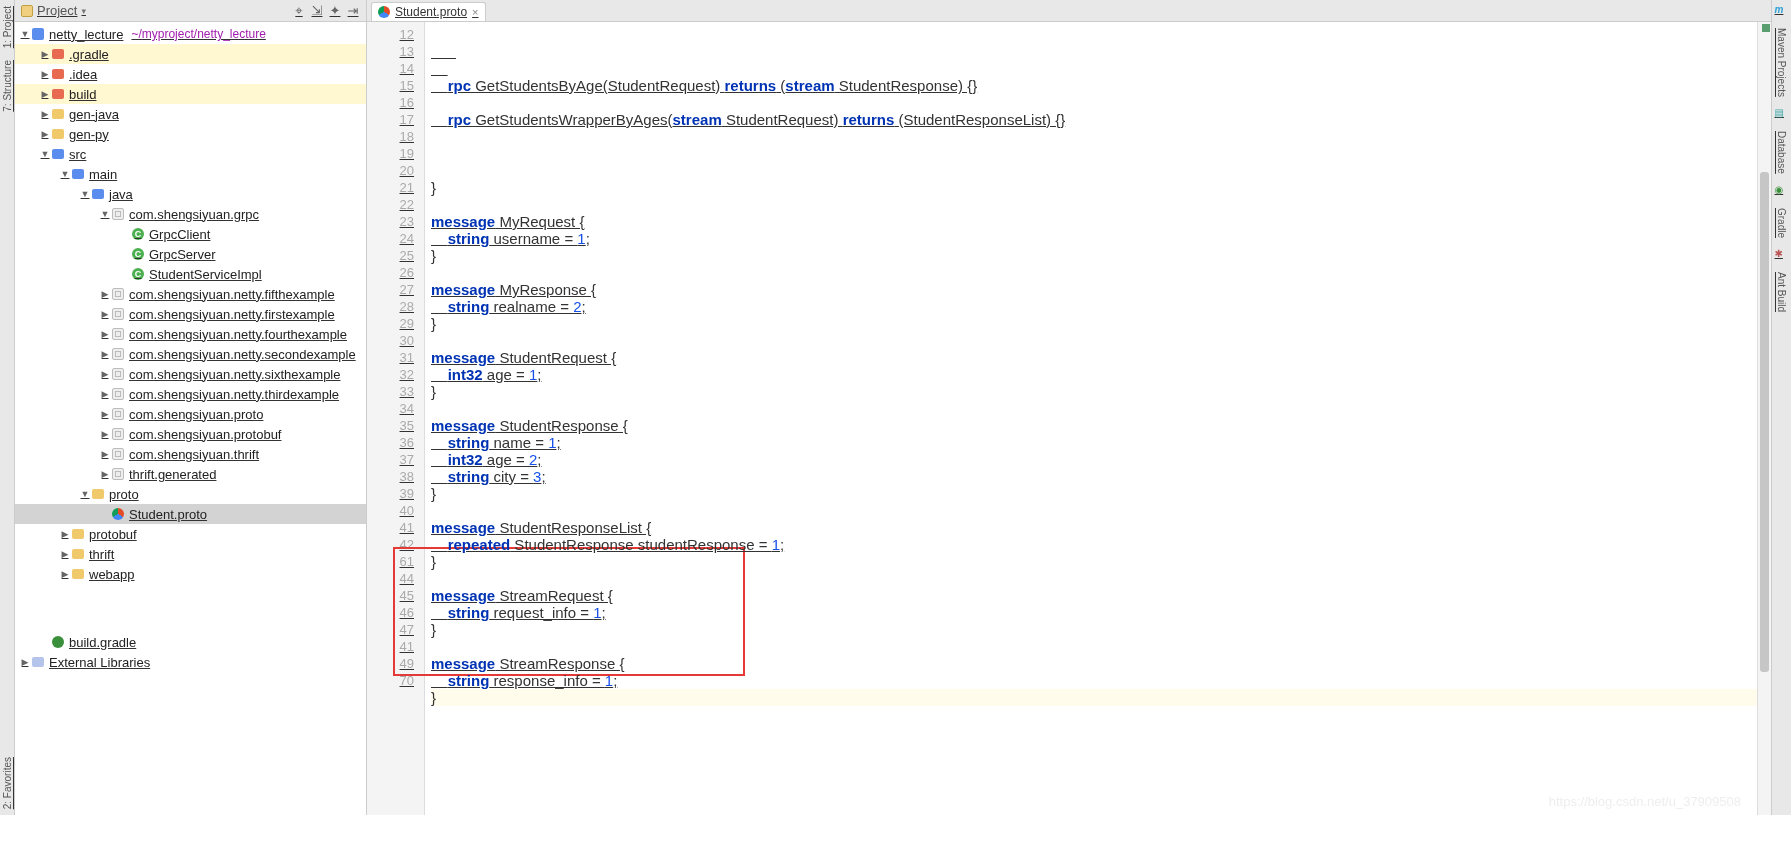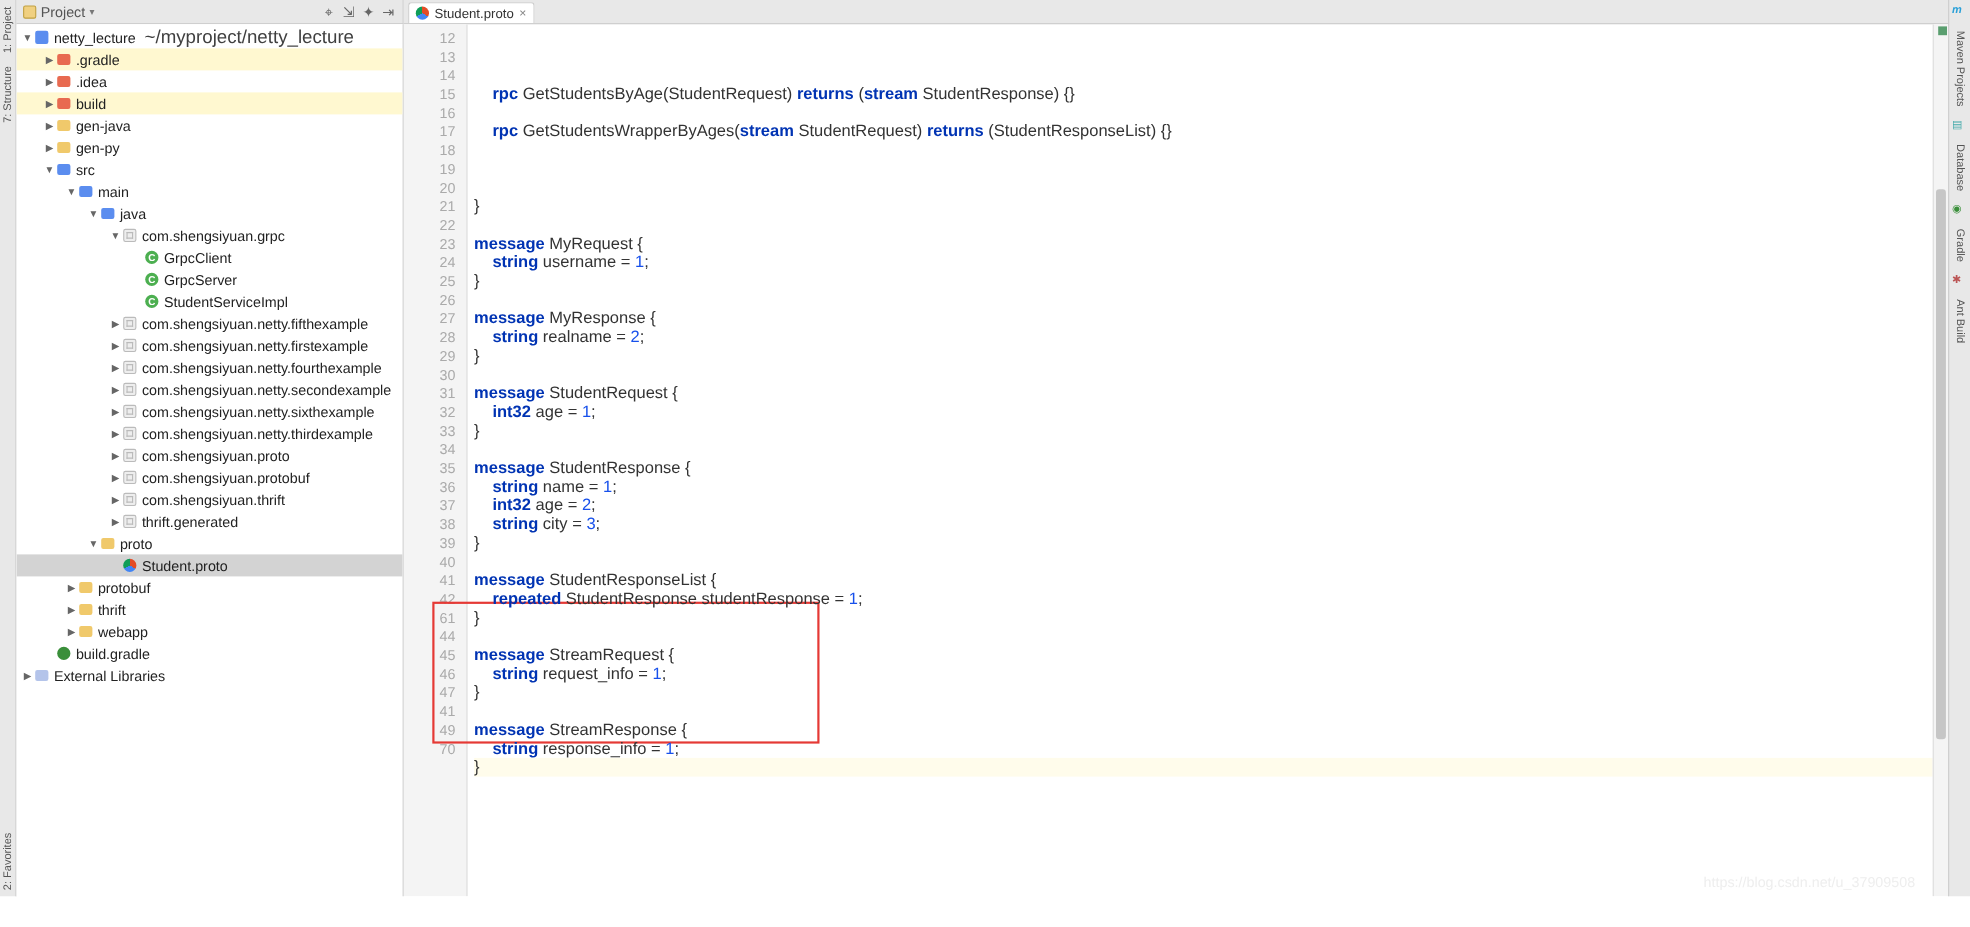--- a/index.html
+++ b/index.html
@@ -4,20 +4,21 @@
   <style>
     * { margin: 0; padding: 0; box-sizing: border-box; font-family: "Helvetica Neue", Arial, sans-serif; }
     body { background: #fff; font-size: 13px; color: #333; overflow: hidden; }
     .ide {
       display: grid;
       grid-template-columns: 15px 352px 1fr 20px;
       grid-template-rows: 22px 1fr;
       height: 815px;
       width: 100%;
       max-width: 1791px;
+      text-decoration: underline;
     }
     
     .left-strip {
       grid-row: 1 / span 2; grid-column: 1;
       background: #e8e8e8; border-right: 1px solid #ccc;
       display: flex; flex-direction: column; align-items: center;
       font-size: 10px; color: #555;
     }
     .left-strip .vtab {
       writing-mode: vertical-rl; transform: rotate(180deg);
@@ -69,21 +70,21 @@
     .tree-row {
       display: flex; align-items: center; height: 20px;
       padding-right: 4px; white-space: nowrap; overflow: hidden;
       cursor: pointer;
     }
     .tree-row.sel { background: #d3d3d3; }
     .tree-row.hl { background: #fff8d0; }
     .tree-row .arrow { width: 12px; text-align: center; font-size: 9px; color: #666; flex-shrink: 0; }
     .tree-row .ticon { width: 14px; height: 14px; margin-right: 4px; flex-shrink: 0; display: inline-flex; align-items: center; justify-content: center; }
     .tree-row .label { font-size: 13px; color: #222; }
-    .tree-row .hint { font-size: 17px; color: #404040; margin-left: 8px; }
+    .tree-row .hint { font-size: 12px; color: #a21caf; margin-left: 8px; }
     .ic-module { background: #5b8def; border-radius: 2px; width: 12px; height: 12px; }
     .ic-folder { background: #f0c96b; border-radius: 2px; width: 12px; height: 10px; }
     .ic-folder-red { background: #e86a50; border-radius: 2px; width: 12px; height: 10px; }
     .ic-folder-blue { background: #5b8def; border-radius: 2px; width: 12px; height: 10px; }
     .ic-pkg { width: 12px; height: 12px; border: 1px solid #bbb; background: #eee; border-radius: 2px; position: relative; }
     .ic-pkg::after { content: ""; position: absolute; inset: 2px; border: 1px dashed #bbb; }
     .ic-class { width: 12px; height: 12px; border-radius: 50%; background: #4caf50; color: #fff; font-size: 9px; line-height: 12px; text-align: center; font-weight: bold; }
     .ic-gradle { width: 12px; height: 12px; border-radius: 50%; background: #3a8f3a; }
     .ic-lib { width: 12px; height: 10px; background: #b4c4ea; border-radius: 2px; }
     
@@ -346,21 +347,21 @@
         </span>
         <span class="label">thrift</span>
       </div>
       <div class="tree-row" style="padding-left: 44px;">
         <span class="arrow">▶</span>
         <span class="ticon">
           <span class="ic-folder"></span>
         </span>
         <span class="label">webapp</span>
       </div>
-      <div class="tree-row" style="padding-left: 24px;">
+      <div class="tree-row" style="padding-left: 24px; margin-top: 48px;">
         <span class="arrow"></span>
         <span class="ticon">
           <span class="ic-gradle"></span>
         </span>
         <span class="label">build.gradle</span>
       </div>
       <div class="tree-row" style="padding-left: 4px;">
         <span class="arrow">▶</span>
         <span class="ticon">
           <span class="ic-lib"></span>

